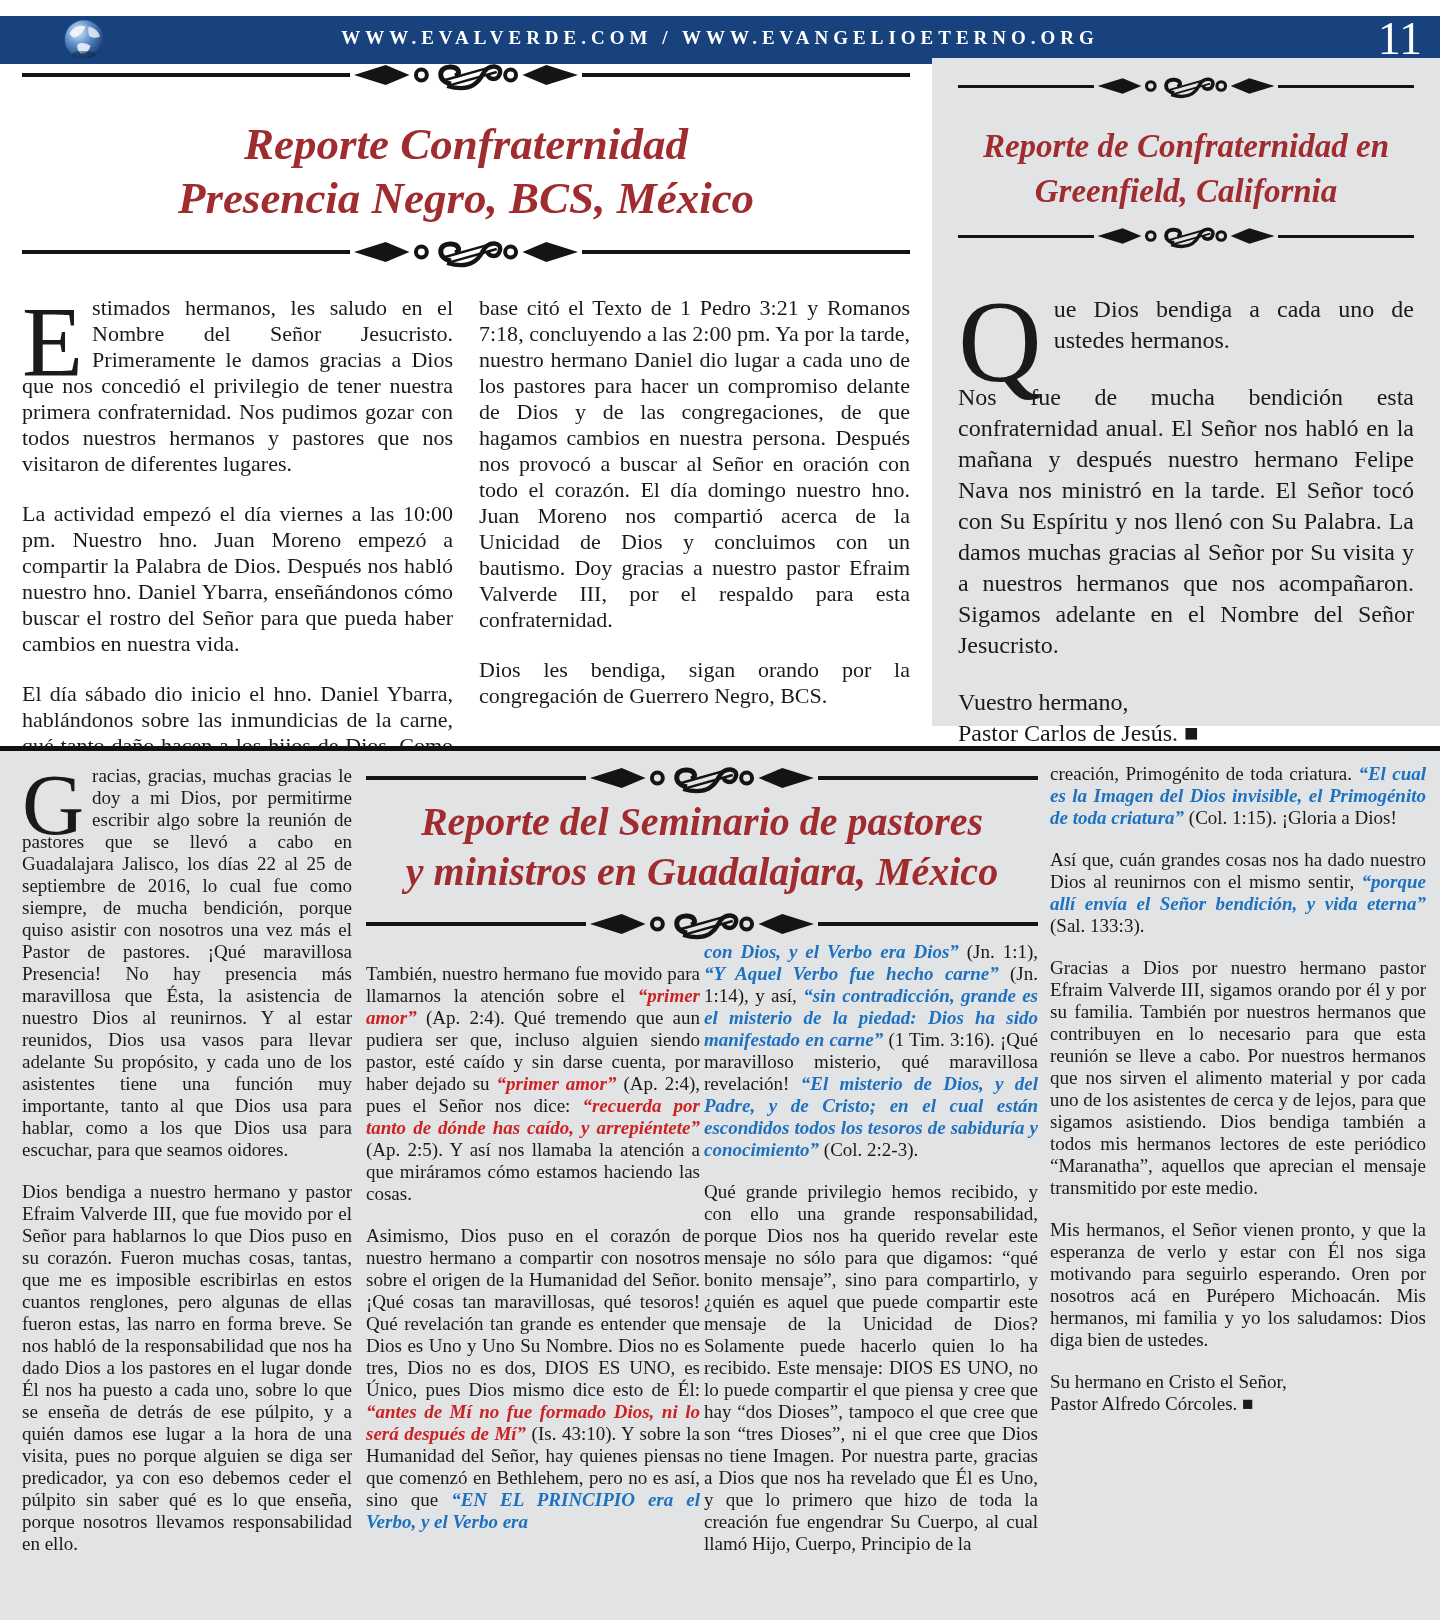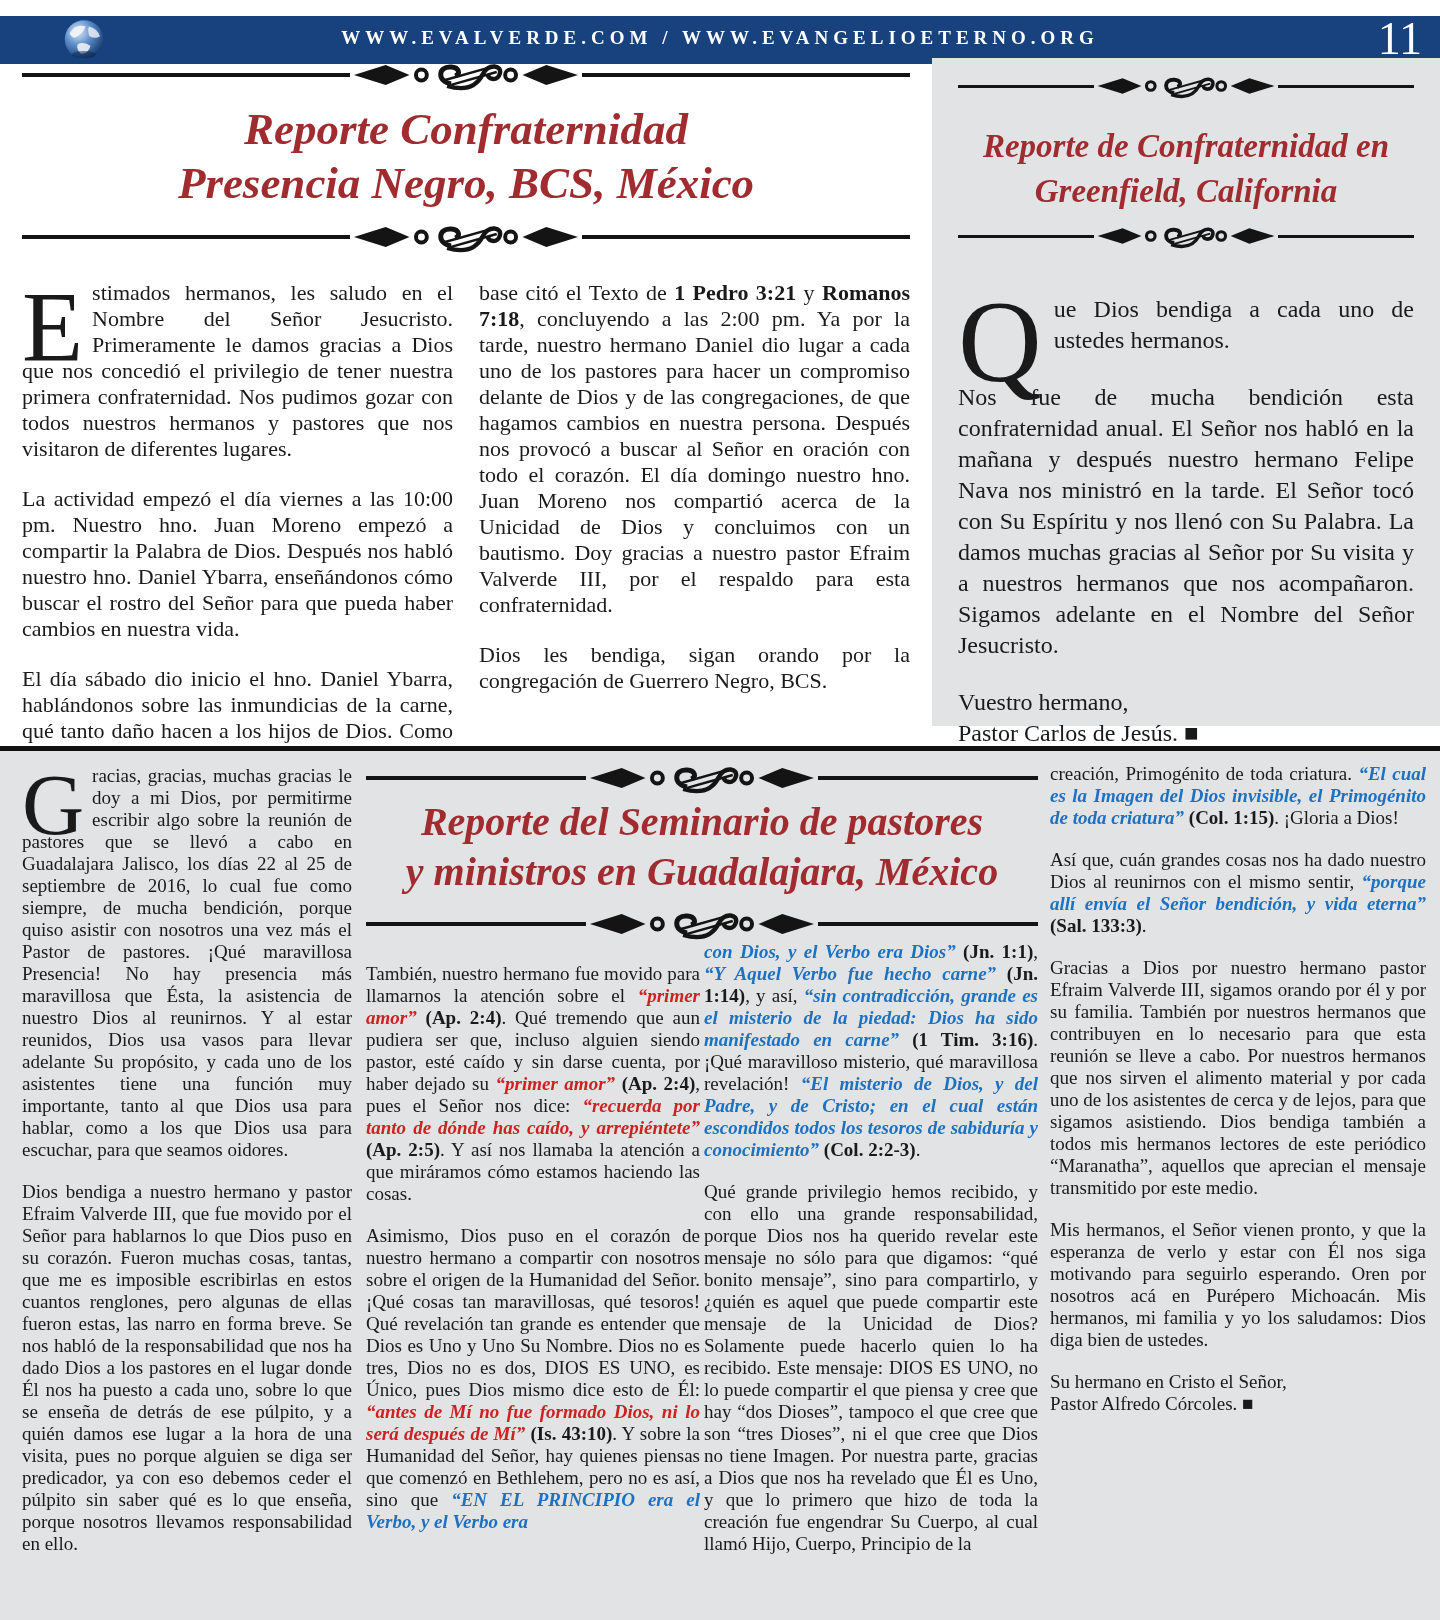--- a/index.html
+++ b/index.html
@@ -23,32 +23,32 @@
 
   
   .divider{display:flex;align-items:center;width:100%;}
   .dline{flex:1;height:4px;background:#141414;}
   .orn{width:228px;height:34px;flex:0 0 auto;margin:0 2px;}
   .sm .orn{width:180px;height:28px;}
   .sm .dline{height:3px;}
 
   
   p{margin:0;text-align:justify;}
-  .seg-bold{font-weight:700;}
+  .seg-bold{font-weight:400;}
   .seg-red{color:var(--red-q);font-weight:700;font-style:italic;}
   .seg-blue{color:var(--blue-q);font-weight:700;font-style:italic;}
   .seg-dropcap{float:left;font-weight:400;color:var(--ink);}
   .seg-dropcap-q{float:left;font-weight:400;color:var(--ink);
       height:60px;line-height:96px;font-size:116px;padding:0 12px 0 0;}
 
   h1,h2{font-style:italic;font-weight:700;color:var(--red-title);text-align:center;}
 
   
   .art-left{position:absolute;left:22px;top:58px;width:888px;}
-  .art-left h1{font-size:45px;line-height:54px;margin:10px 0 10px;}
+  .art-left h1{font-size:45px;line-height:54px;margin:25px 0 10px;}
   .body2col{margin-top:26px;height:480px;column-count:2;column-gap:26px;column-fill:auto;
             font-size:22px;line-height:26px;}
   .body2col p{margin-bottom:24px;}
   .body2col p:last-child{margin-bottom:0;}
   .body2col .seg-dropcap{height:76px;line-height:94px;font-size:100px;padding-right:9px;}
 
   
   .art-right{position:absolute;left:932px;top:58px;width:508px;height:668px;
              background:var(--gray);box-sizing:border-box;padding:14px 26px 0;}
   .art-right h2{font-size:33px;line-height:45px;margin:24px 0 8px;}

